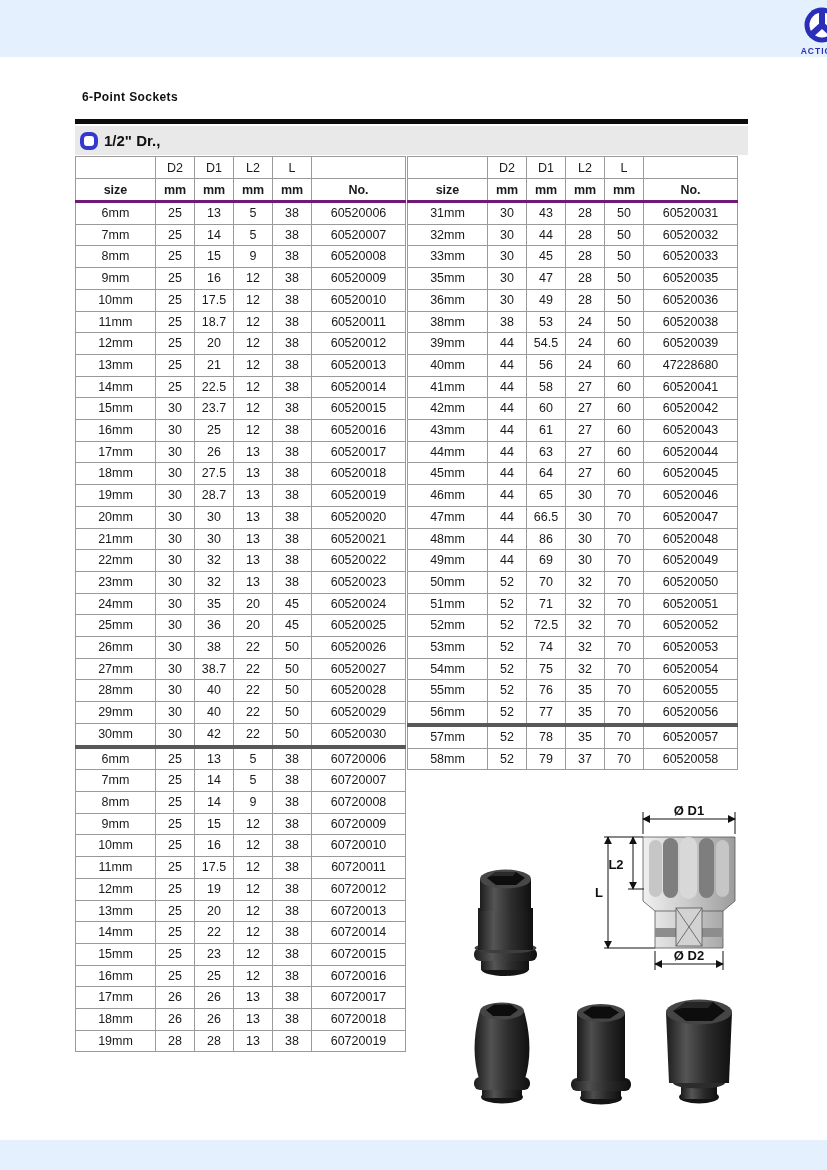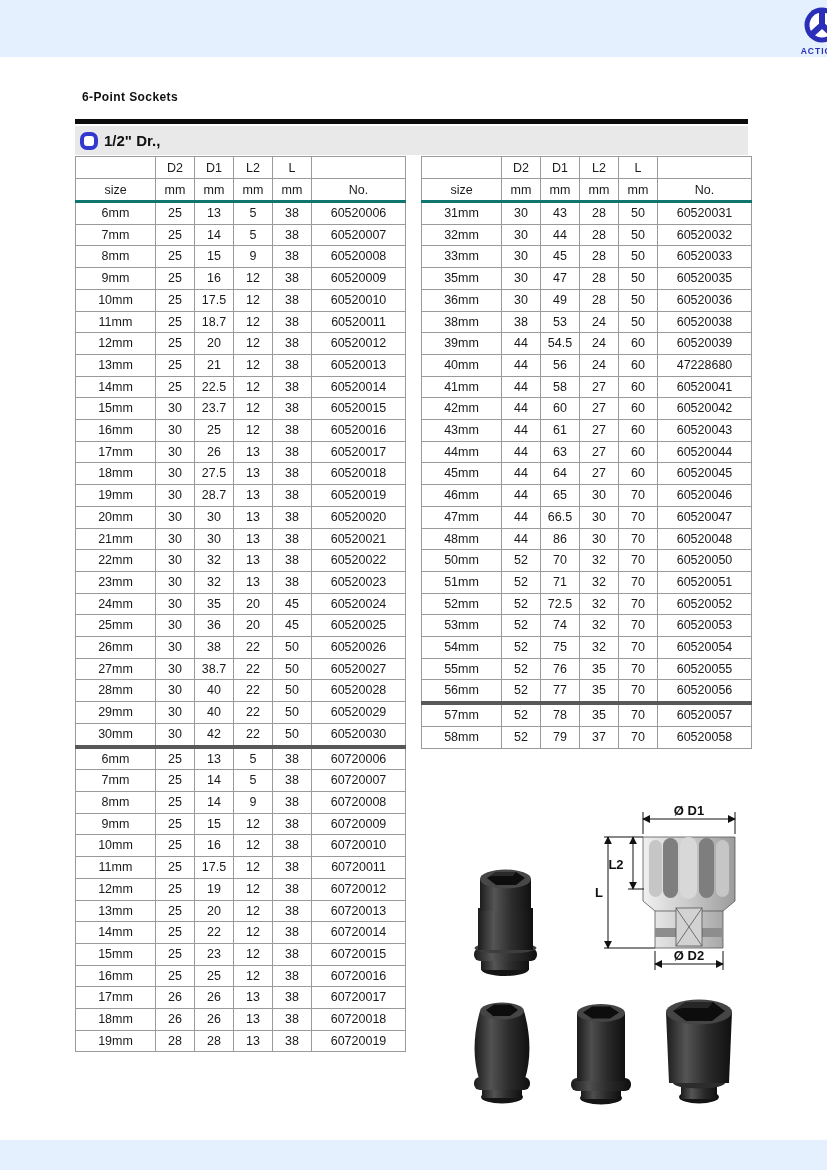--- a/index.html
+++ b/index.html
@@ -15,27 +15,27 @@
          letter-spacing:.4px;color:#111;}
 
   .black-rule{position:absolute;left:75px;top:119px;width:673px;height:5px;background:#0c0c0c;}
 
   .sub-bar{position:absolute;left:75px;top:126px;width:673px;height:29px;background:#e9e9e9;
            display:flex;align-items:center;box-sizing:border-box;padding-left:5px;}
   .drive-icon{width:10px;height:10px;border:4.5px solid #3339cf;border-radius:7px;
               background:#fff;margin-right:6px;flex:0 0 auto;}
   .sub-label{font-size:15px;font-weight:bold;color:#111;}
 
-  .tables{position:absolute;left:75px;top:156px;display:flex;gap:15px;align-items:flex-start;}
+  .tables{position:absolute;left:75px;top:156px;display:flex;gap:1px;align-items:flex-start;}
   table.half{border-collapse:collapse;table-layout:fixed;font-size:12.5px;color:#1a1a1a;
              border:1px solid #8a8a8a;}
   table.half th,table.half td{border:1px solid #9a9a9a;text-align:center;padding:0;
              font-weight:normal;overflow:hidden;white-space:nowrap;}
   table.half thead th{height:21px;}
-  table.half thead tr:last-child th{border-bottom:3px solid #0f766e;}
+  table.half thead tr:last-child th{border-bottom:3px solid #701a75;font-weight:bold;}
   table.half tbody td{height:20.7px;line-height:20.7px;}
   tr.section-divider td{border-top:4px solid #585858;}
   .c-size{width:80px}.c-dim{width:39px}.c-no{width:94px}
 
   .photo-a{position:absolute;left:468px;top:866px;}
   .photo-b{position:absolute;left:466px;top:998px;}
   .photo-c{position:absolute;left:564px;top:1001px;}
   .photo-d{position:absolute;left:656px;top:996px;}
   .diagram{position:absolute;left:592px;top:802px;}
 
@@ -564,20 +564,28 @@
           </tr>
           <tr>
             <td>48mm</td>
             <td>44</td>
             <td>86</td>
             <td>30</td>
             <td>70</td>
             <td>60520048</td>
           </tr>
           <tr>
+            <td>49mm</td>
+            <td>44</td>
+            <td>69</td>
+            <td>30</td>
+            <td>70</td>
+            <td>60520049</td>
+          </tr>
+          <tr>
             <td>50mm</td>
             <td>52</td>
             <td>70</td>
             <td>32</td>
             <td>70</td>
             <td>60520050</td>
           </tr>
           <tr>
             <td>51mm</td>
             <td>52</td>

